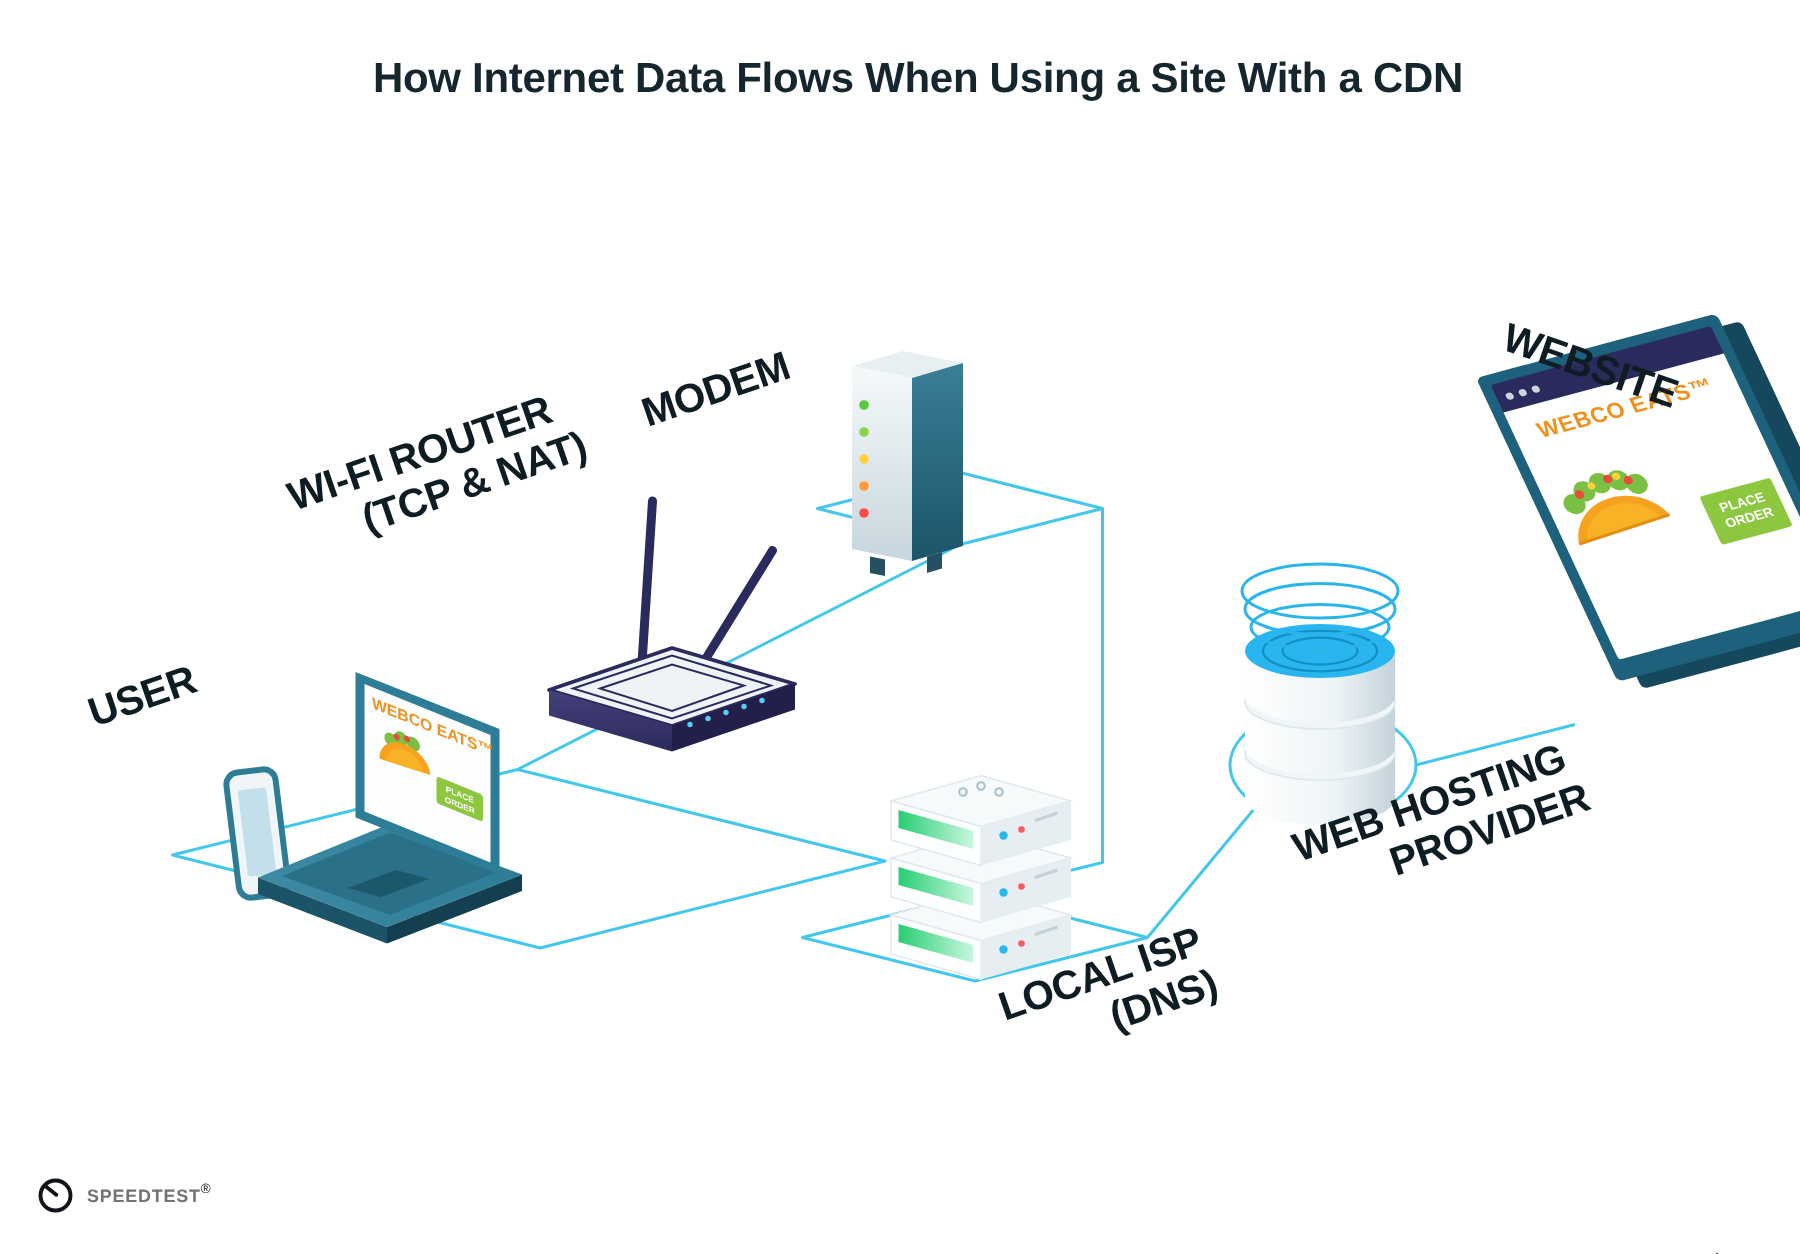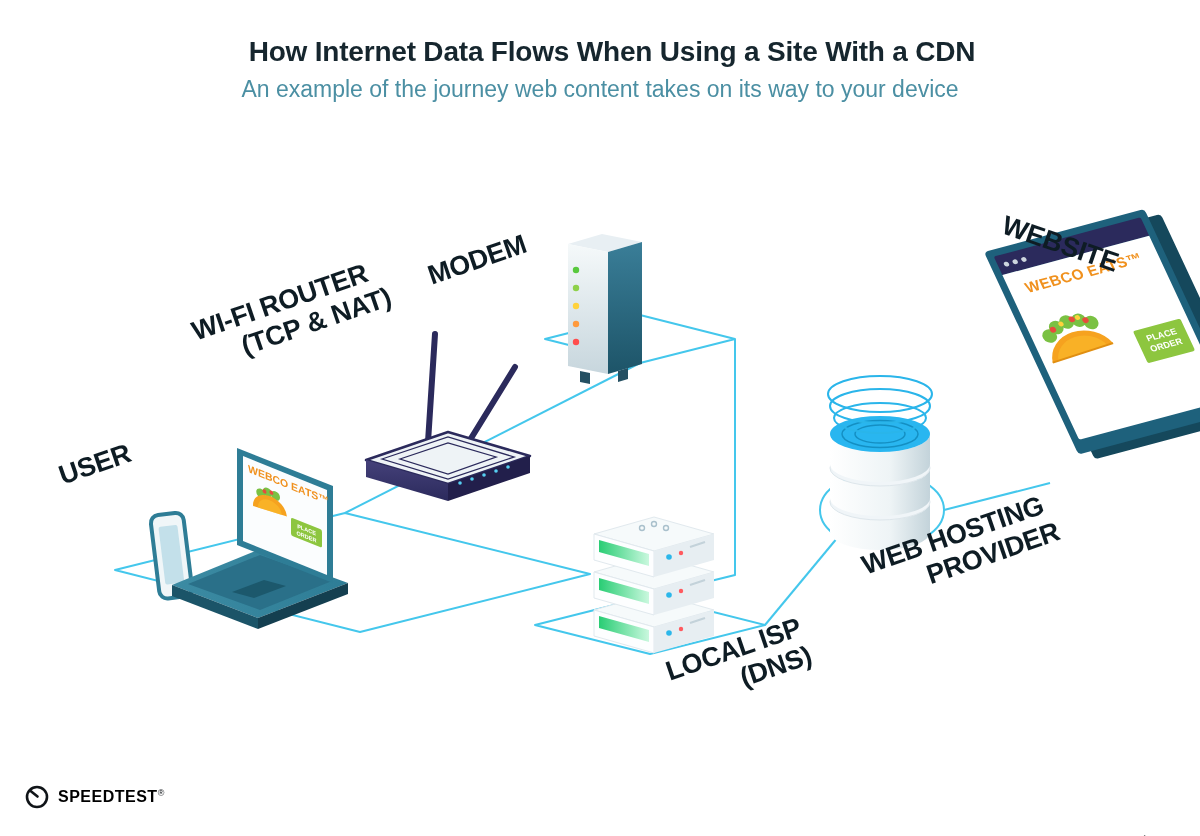--- a/index.html
+++ b/index.html
@@ -38,34 +38,33 @@
   .browser-body{position:relative;height:179px;background:#ffffff;border-radius:0 0 2px 2px;overflow:hidden;}
   .site-brand{margin:10px 4px 0;font-size:15px;font-weight:bold;color:#f0911e;
          letter-spacing:0.4px;text-align:center;}
   .site-taco{position:absolute;left:4px;top:52px;}
   .order-btn{position:absolute;right:7px;top:88px;background:#8dc63f;color:#ffffff;
          font-size:9px;font-weight:bold;text-align:center;line-height:1.25;
          padding:6px 8px;border-radius:2px;}
 
   
   .footer-left{position:absolute;left:24px;top:784px;display:flex;align-items:center;gap:8px;z-index:3;}
-  .speedtest-word{font-size:16px;font-weight:bold;color:#000000;letter-spacing:0.5px;}
+  .speedtest-word{font-size:12px;font-weight:bold;color:#737373;letter-spacing:0.5px;}
   .speedtest-mark{font-size:9px;vertical-align:super;color:#101418;}
   .ookla{position:absolute;left:1100px;top:834px;font-size:19px;font-weight:bold;
          letter-spacing:3px;color:#701a75;z-index:3;}
   .ookla .needle{position:absolute;left:39px;top:0px;width:2px;height:18px;background:#101418;
          transform:rotate(36deg);}
 </style>
 </head>
 <body>
 
 <div class="stage">
 
   <div class="title">How Internet Data Flows When Using a Site With a CDN</div>
-  <div class="subtitle">An example of the journey web content takes on its way to your device</div>
 
   <svg class="connectors" width="1200" height="836" viewBox="0 0 1200 836">
     <g fill="none" stroke="#44c7ec" stroke-width="2" stroke-linejoin="round">
       <polygon points="115,570 345,513 590,574 360,632"></polygon>
       <path d="M345,513 L640,363"></path>
       <polygon points="545,339 640,315 735,339 640,363"></polygon>
       <path d="M735,339 L735,575 L650,596"></path>
       <polygon points="535,625 650,596 765,625 650,654"></polygon>
       <path d="M765,625 L838,537"></path>
       <ellipse cx="882" cy="510" rx="62" ry="38"></ellipse>

